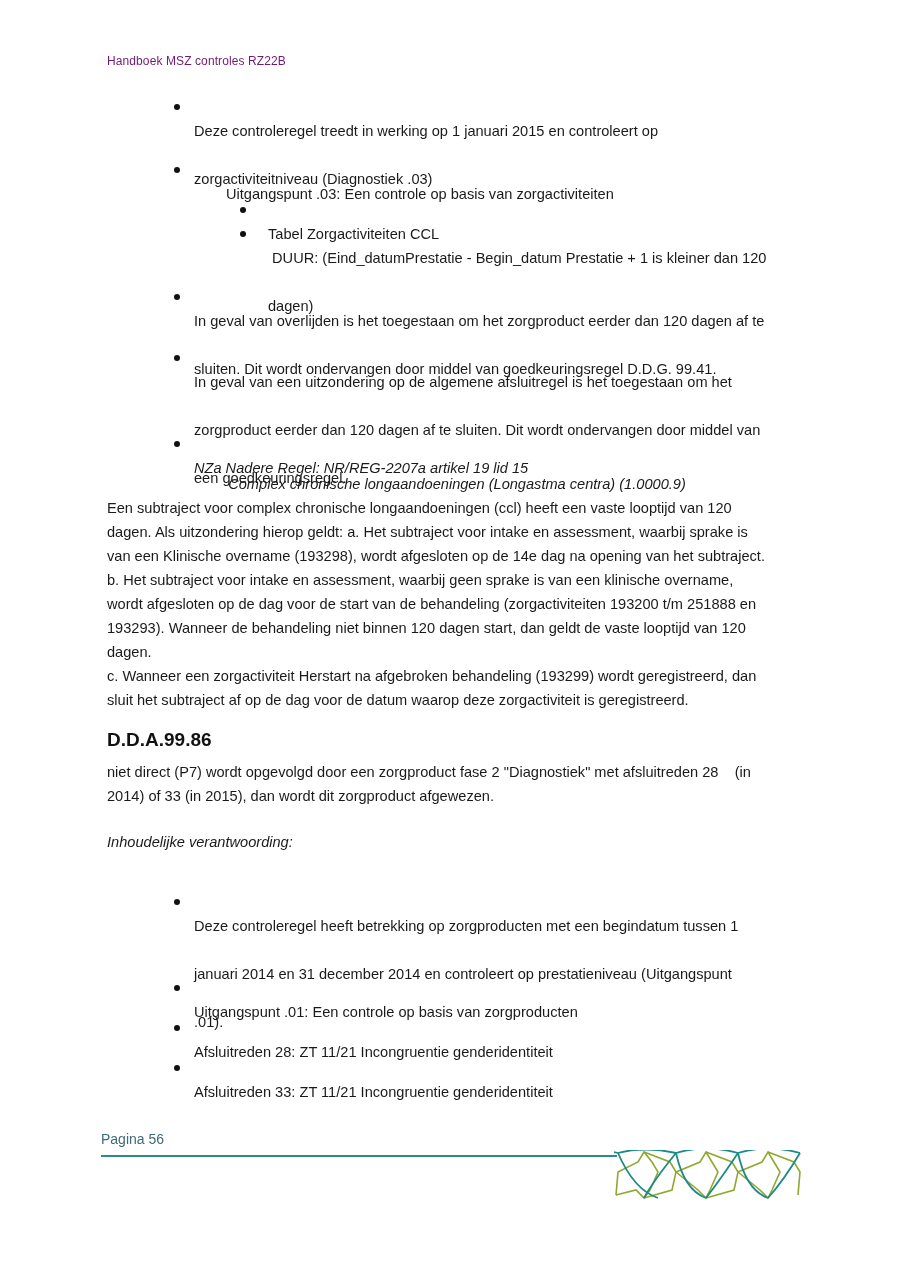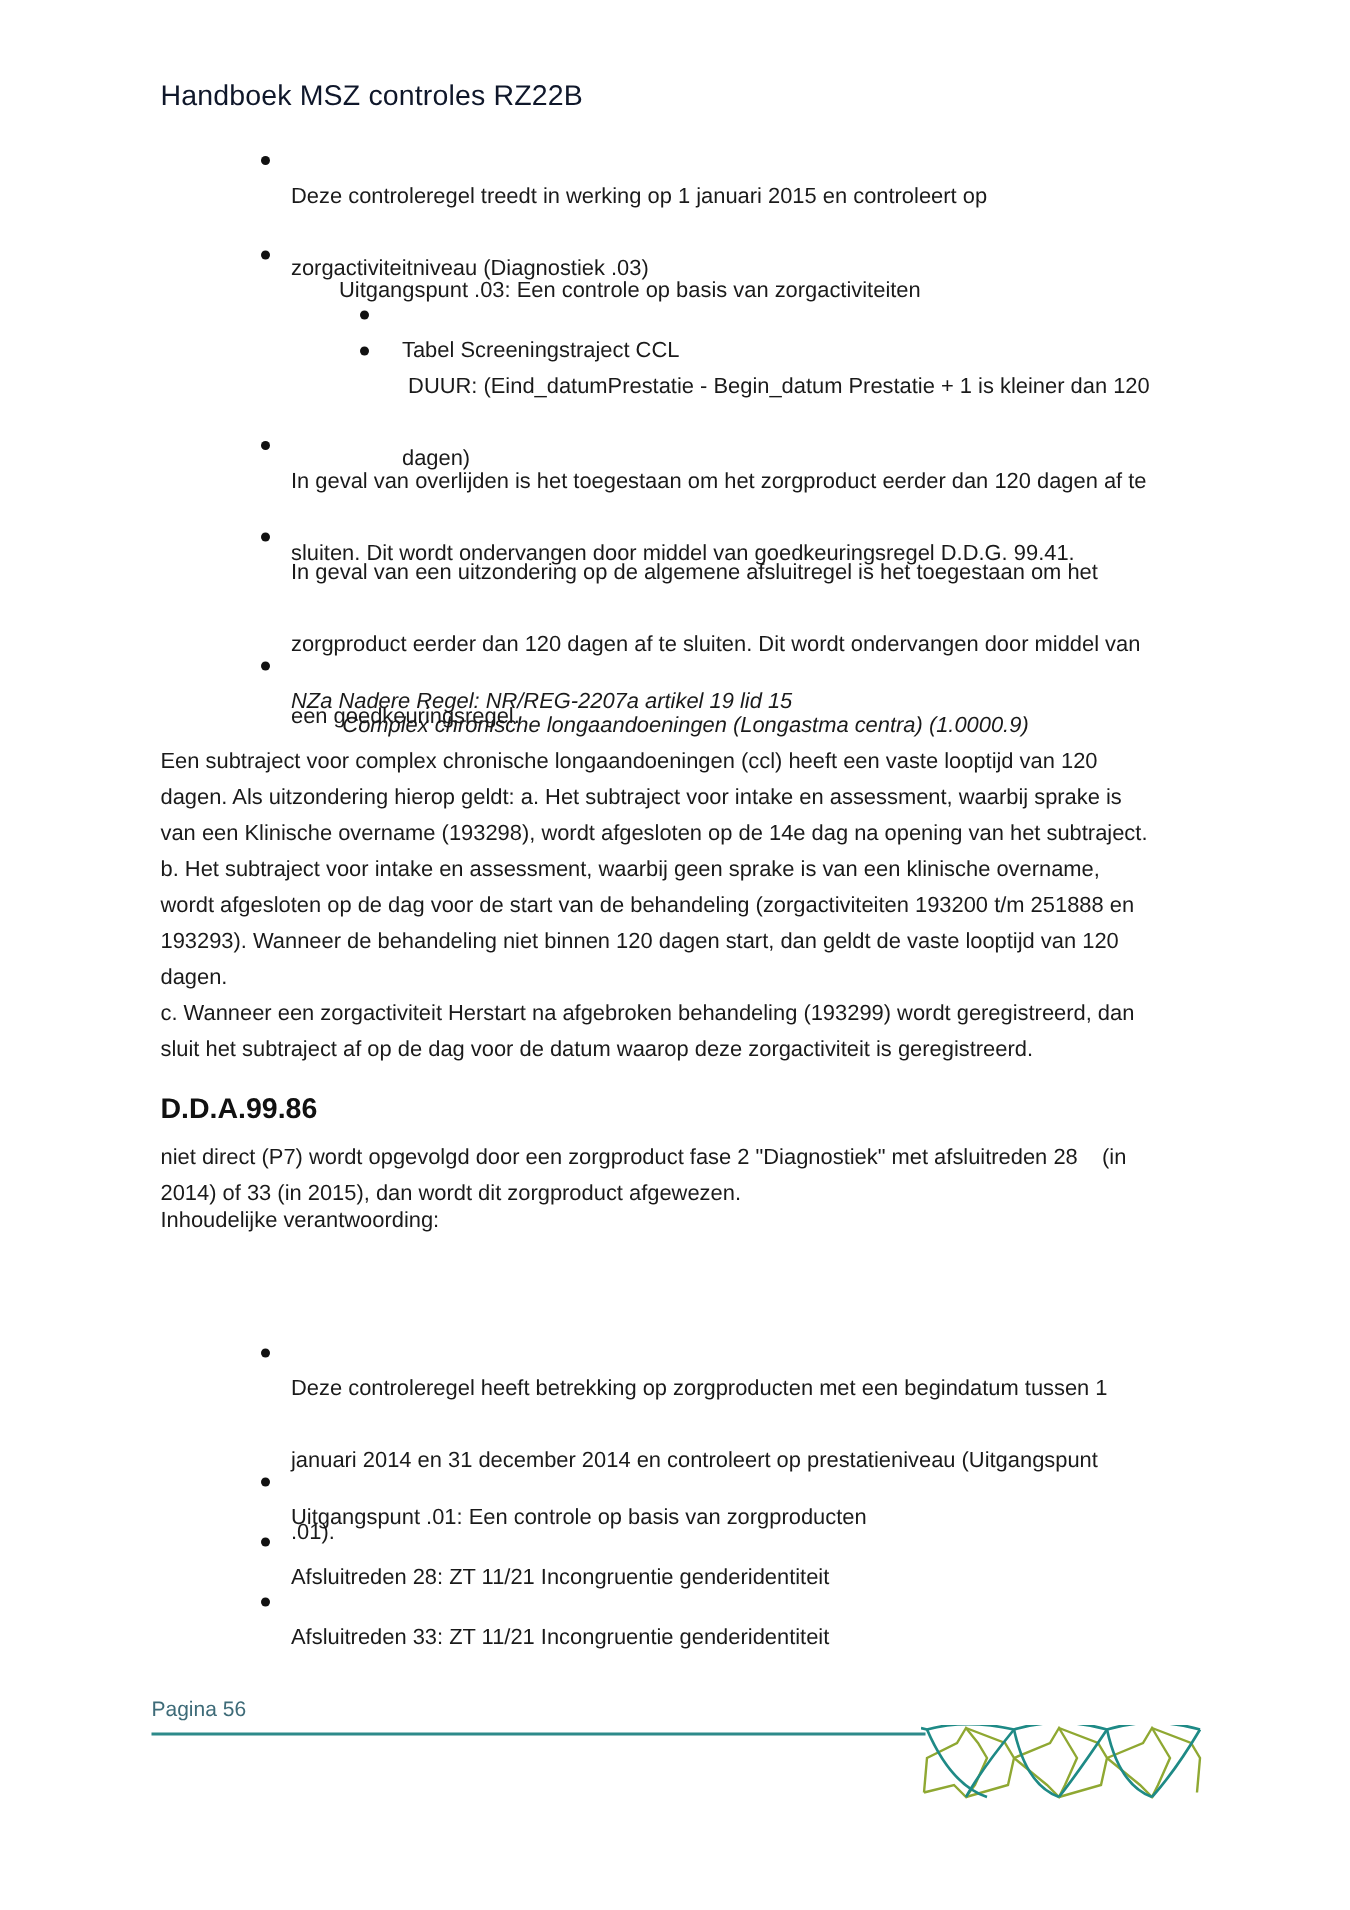--- a/index.html
+++ b/index.html
@@ -12,22 +12,22 @@
       height: 1273px;
       position: relative;
       overflow: hidden;
       font-family: "Liberation Sans", "DejaVu Sans", sans-serif;
       color: #1a1a1a;
     }
     .page-header {
       position: absolute;
       left: 107px;
       top: 54px;
-      font-size: 19px;
-      color: #0f172a;
+      font-size: 12px;
+      color: #701a75;
       letter-spacing: 0.1px;
     }
     .content {
       position: absolute;
       left: 107px;
       top: 0;
       width: 700px;
       font-size: 14.6px;
       line-height: 24px;
     }
@@ -107,21 +107,21 @@
   <div class="bullet-item" style="top:158px;">
     <span class="bullet-dot" style="left:67px; top:9px;"></span>
     <span class="bullet-text" style="left:87px; top:0;margin-left:32px;">
       <span class="para-line">Uitgangspunt .03: Een controle op basis van zorgactiviteiten</span>
     </span>
   </div>
 
   <div class="bullet-item" style="top:198px;">
     <span class="bullet-dot" style="left:133px; top:9px;"></span>
     <span class="bullet-text" style="left:161px; top:0;">
-      <span class="para-line">Tabel Screeningstraject CCL</span>
+      <span class="para-line">Tabel Zorgactiviteiten CCL</span>
     </span>
   </div>
 
   <div class="bullet-item" style="top:222px;">
     <span class="bullet-dot" style="left:133px; top:9px;"></span>
     <span class="bullet-text" style="left:161px; top:0;">
       <span class="para-line" style="white-space:pre;"> DUUR: (Eind_datumPrestatie - Begin_datum Prestatie + 1 is kleiner dan 120</span>
       <span class="para-line">dagen)</span>
     </span>
   </div>
@@ -163,21 +163,21 @@
     <span class="para-line">sluit het subtraject af op de dag voor de datum waarop deze zorgactiviteit is geregistreerd.</span>
   </div>
 
   <div class="section-title" style="top:728px;">D.D.A.99.86</div>
 
   <div class="para" style="top:760px;">
     <span class="para-line" style="white-space:pre;">niet direct (P7) wordt opgevolgd door een zorgproduct fase 2 "Diagnostiek" met afsluitreden 28    (in</span>
     <span class="para-line">2014) of 33 (in 2015), dan wordt dit zorgproduct afgewezen.</span>
   </div>
 
-  <div class="para" style="top:802px;">
+  <div class="para" style="top:830px;font-style:italic;">
     <span class="para-line">Inhoudelijke verantwoording:</span>
   </div>
 
   <div class="bullet-item" style="top:890px;">
     <span class="bullet-dot" style="left:67px; top:9px;"></span>
     <span class="bullet-text" style="left:87px; top:0;">
       <span class="para-line">Deze controleregel heeft betrekking op zorgproducten met een begindatum tussen 1</span>
       <span class="para-line">januari 2014 en 31 december 2014 en controleert op prestatieniveau (Uitgangspunt</span>
       <span class="para-line">.01).</span>
     </span>

